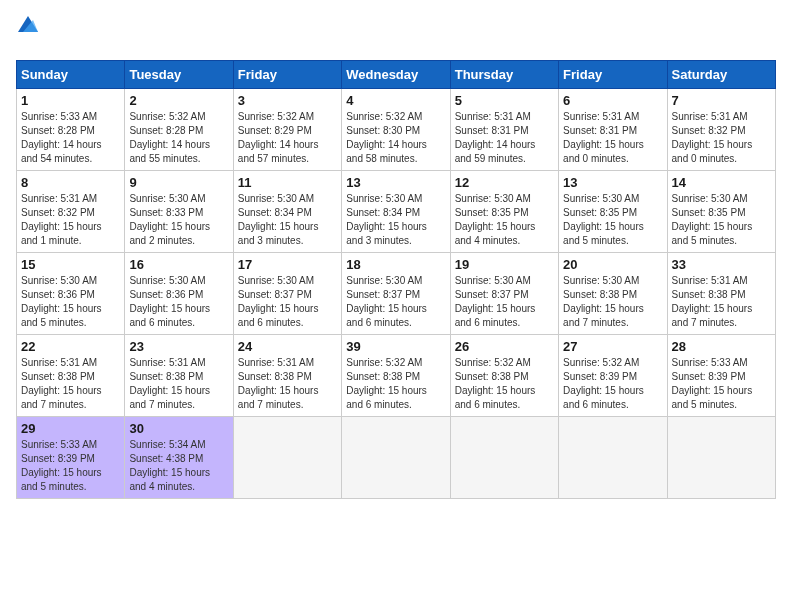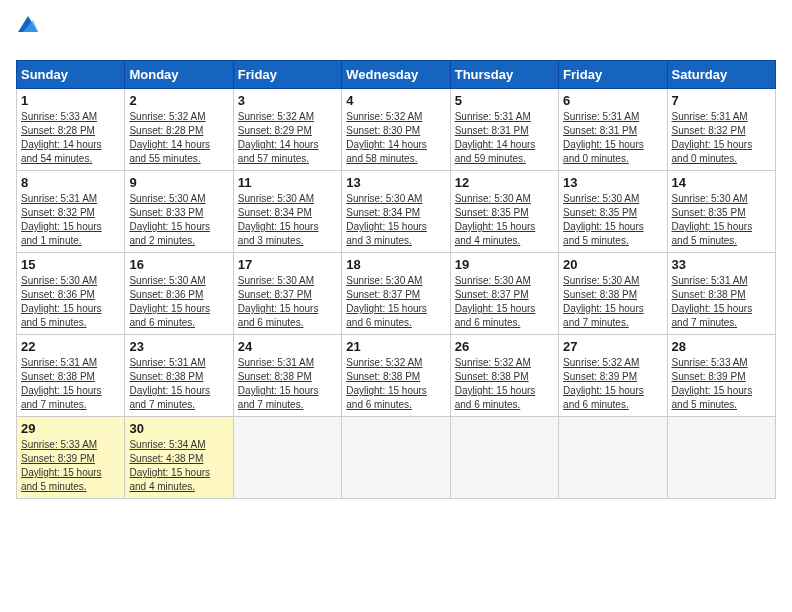--- a/index.html
+++ b/index.html
@@ -69,34 +69,33 @@
     }
     .calendar tbody td {
       vertical-align: top;
       border: 1px solid #ccc;
       padding: 4px;
       width: 14.28%;
       min-height: 70px;
       background: #fff;
     }
     .calendar tbody tr:last-child td {
-      background: #fef9c3;
+      background: #c4b5fd;
     }
     .day-number {
       font-size: 13px;
       font-weight: bold;
       color: #1a1a1a;
       display: block;
       margin-bottom: 2px;
     }
     .day-info {
       color: #333;
       line-height: 1.4;
       font-size: 10px;
-      text-decoration: underline;
     }
     .empty-cell {
       background: #f5f5f5 !important;
     }
   </style>
 </head>
 <body>
 
 <div class="header">
   <div class="logo">
@@ -112,21 +111,21 @@
   <div class="title-block">
     <div class="month-title"></div>
     <div class="subtitle"></div>
   </div>
 </div>
 
 <table class="calendar">
   <thead>
     <tr>
     <th>Sunday</th>
-        <th>Monday</th>
+        <th>Tuesday</th>
         <th>Friday</th>
         <th>Wednesday</th>
         <th>Thursday</th>
         <th>Friday</th>
         <th>Saturday</th>
       </tr>
   </thead>
   <tbody>
   <tr>
         <td>
@@ -297,21 +296,21 @@
 and 7 minutes.</div>
         </td>
         <td>
           <span class="day-number">24</span>
           <div class="day-info" style="white-space: pre-line;">Sunrise: 5:31 AM
 Sunset: 8:38 PM
 Daylight: 15 hours
 and 7 minutes.</div>
         </td>
         <td>
-          <span class="day-number">21</span>
+          <span class="day-number">39</span>
           <div class="day-info" style="white-space: pre-line;">Sunrise: 5:32 AM
 Sunset: 8:38 PM
 Daylight: 15 hours
 and 6 minutes.</div>
         </td>
         <td>
           <span class="day-number">26</span>
           <div class="day-info" style="white-space: pre-line;">Sunrise: 5:32 AM
 Sunset: 8:38 PM
 Daylight: 15 hours

